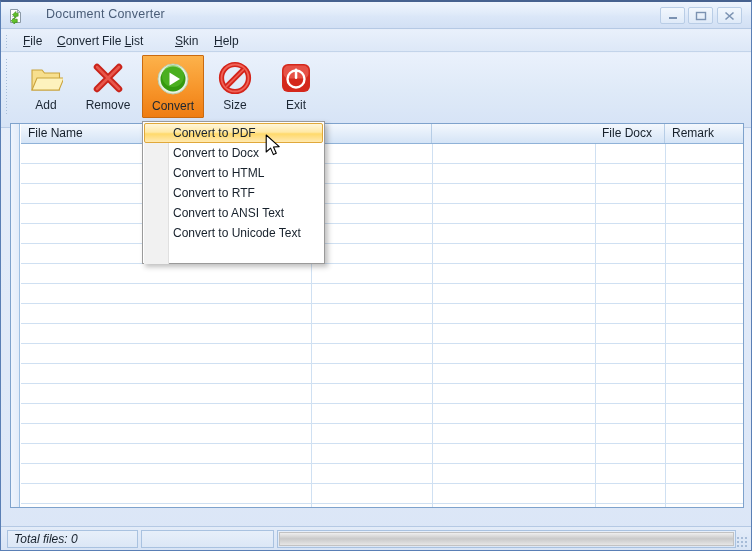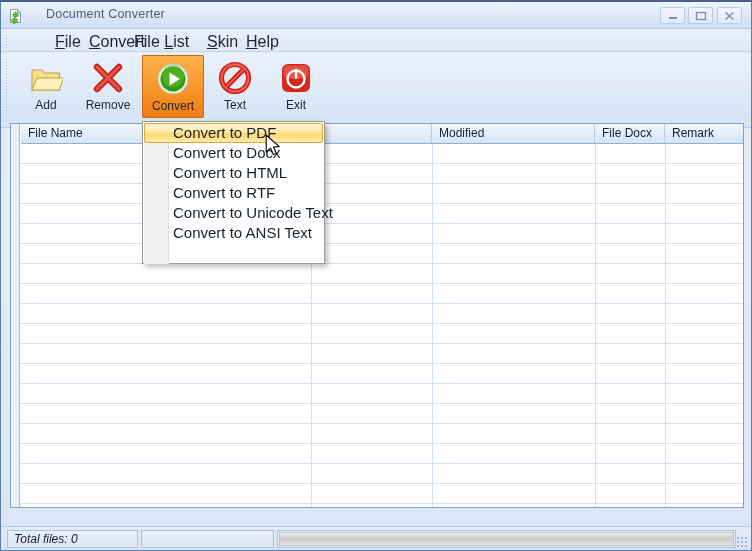--- a/index.html
+++ b/index.html
@@ -68,24 +68,23 @@
   .grip {
     position: absolute; left: 4px; top: 4px;
     width: 3px; height: 14px;
     background-image: radial-gradient(#a9bed8 40%, transparent 42%);
     background-size: 3px 3px;
   }
   .menu-item {
     position: absolute; top: 3px;
     height: 17px; line-height: 17px;
     padding: 0 6px;
-    font-size: 16px; color: #1b2633;
+    font-size: 12px; color: #1b2633;
     white-space: nowrap;
     cursor: default;
-    margin-left: 32px;
   }
   .menu-item u { text-decoration: underline; }
 
   
   #toolbar {
     position: absolute; left: 0; top: 51px;
     width: 100%; height: 75px;
     background: linear-gradient(to bottom, #eaf1fc 0%, #dfeaf8 50%, #d6e3f6 100%);
     border-bottom: 1px solid #b9cce6;
   }
@@ -177,21 +176,21 @@
     width: 25px; height: 141px;
     background: #f1f1f1;
     border-right: 1px solid #e0e0e0;
   }
   .dd-item {
     position: relative;
     height: 20px;
     line-height: 20px;
     margin: 0 1px;
     padding-left: 29px;
-    font-size: 15px;
+    font-size: 12px;
     color: #17212c;
     white-space: nowrap;
     cursor: default;
     z-index: 2;
   }
   .dd-item:first-child { margin-top: 1px; }
   .dd-item.sel {
     background: linear-gradient(to bottom,
        #fff6d9 0%, #ffe9a6 45%, #ffd96b 55%, #ffe9b0 100%);
     border: 1px solid #e0a83a;
@@ -326,21 +325,21 @@
 
     <div class="tool" style="left:203px">
       <span class="ticon">
         <svg width="34" height="34" viewBox="0 0 34 34">
           <circle cx="17" cy="17" r="13.5" fill="none" stroke="#d4241a" stroke-width="5.2"></circle>
           <circle cx="17" cy="17" r="13.5" fill="none" stroke="#ef6257" stroke-width="1.8"></circle>
           <path d="M8.2 25.8 L25.8 8.2" stroke="#d4241a" stroke-width="5.2" stroke-linecap="butt"></path>
           <path d="M8.2 25.8 L25.8 8.2" stroke="#ef6257" stroke-width="1.6"></path>
         </svg>
       </span>
-      <span class="tlabel">Text</span>
+      <span class="tlabel">Size</span>
     </div>
 
     <div class="tool" style="left:264px">
       <span class="ticon">
         <svg width="34" height="34" viewBox="0 0 34 34">
           <rect x="3" y="3" width="28" height="28" rx="6" fill="#d4281c"></rect>
           <rect x="4.5" y="4.5" width="25" height="13" rx="5" fill="#ec6055" opacity=".75"></rect>
           <circle cx="17" cy="18" r="8.5" fill="none" stroke="#ffffff" stroke-width="2.4"></circle>
           <rect x="15.8" y="7.5" width="2.5" height="10.5" rx="1.2" fill="#ffffff"></rect>
         </svg>
@@ -348,21 +347,20 @@
       <span class="tlabel">Exit</span>
     </div>
   </div>
 
   <div id="grid">
     <div id="grid-gutter"></div>
 
     <div id="grid-header">
       <div class="hcell" style="left:0px;width:290px">File Name</div>
       <div class="hcell" style="left:290px;width:121px"></div>
-      <div class="hcell" style="left:411px;width:163px">Modified</div>
       <div class="hcell" style="left:574px;width:70px">File Docx</div>
       <div class="hcell" style="left:644px;width:80px;border-right:none">Remark</div>
     </div>
 
     <div id="grid-body">
       <div class="vline" style="left:290px"></div>
       <div class="vline" style="left:411px"></div>
       <div class="vline" style="left:574px"></div>
       <div class="vline" style="left:644px"></div>
       <div id="grid-rows">
@@ -388,22 +386,22 @@
         </div>
     </div>
   </div>
 
   <div id="dropdown">
     <div id="dd-gutter"></div>
     <div class="dd-item sel">Convert to PDF</div>
     <div class="dd-item">Convert to Docx</div>
     <div class="dd-item">Convert to HTML</div>
     <div class="dd-item">Convert to RTF</div>
+    <div class="dd-item">Convert to ANSI Text</div>
     <div class="dd-item">Convert to Unicode Text</div>
-    <div class="dd-item">Convert to ANSI Text</div>
   </div>
 
   <div id="cursor" style="left: 264px; top: 132px;">
     <svg width="17" height="24" viewBox="0 0 17 24">
       <path d="M1.2 1 L1.2 18 L5.6 14.1 L8.4 20.6 L11.3 19.3 L8.5 13 L14.2 12.6 Z" fill="#ffffff" stroke="#000000" stroke-width="1.1" stroke-linejoin="round"></path>
     </svg>
   </div>
 
   <div id="statusbar">
     <div class="spanel" id="spanel-1">Total files: 0</div>

